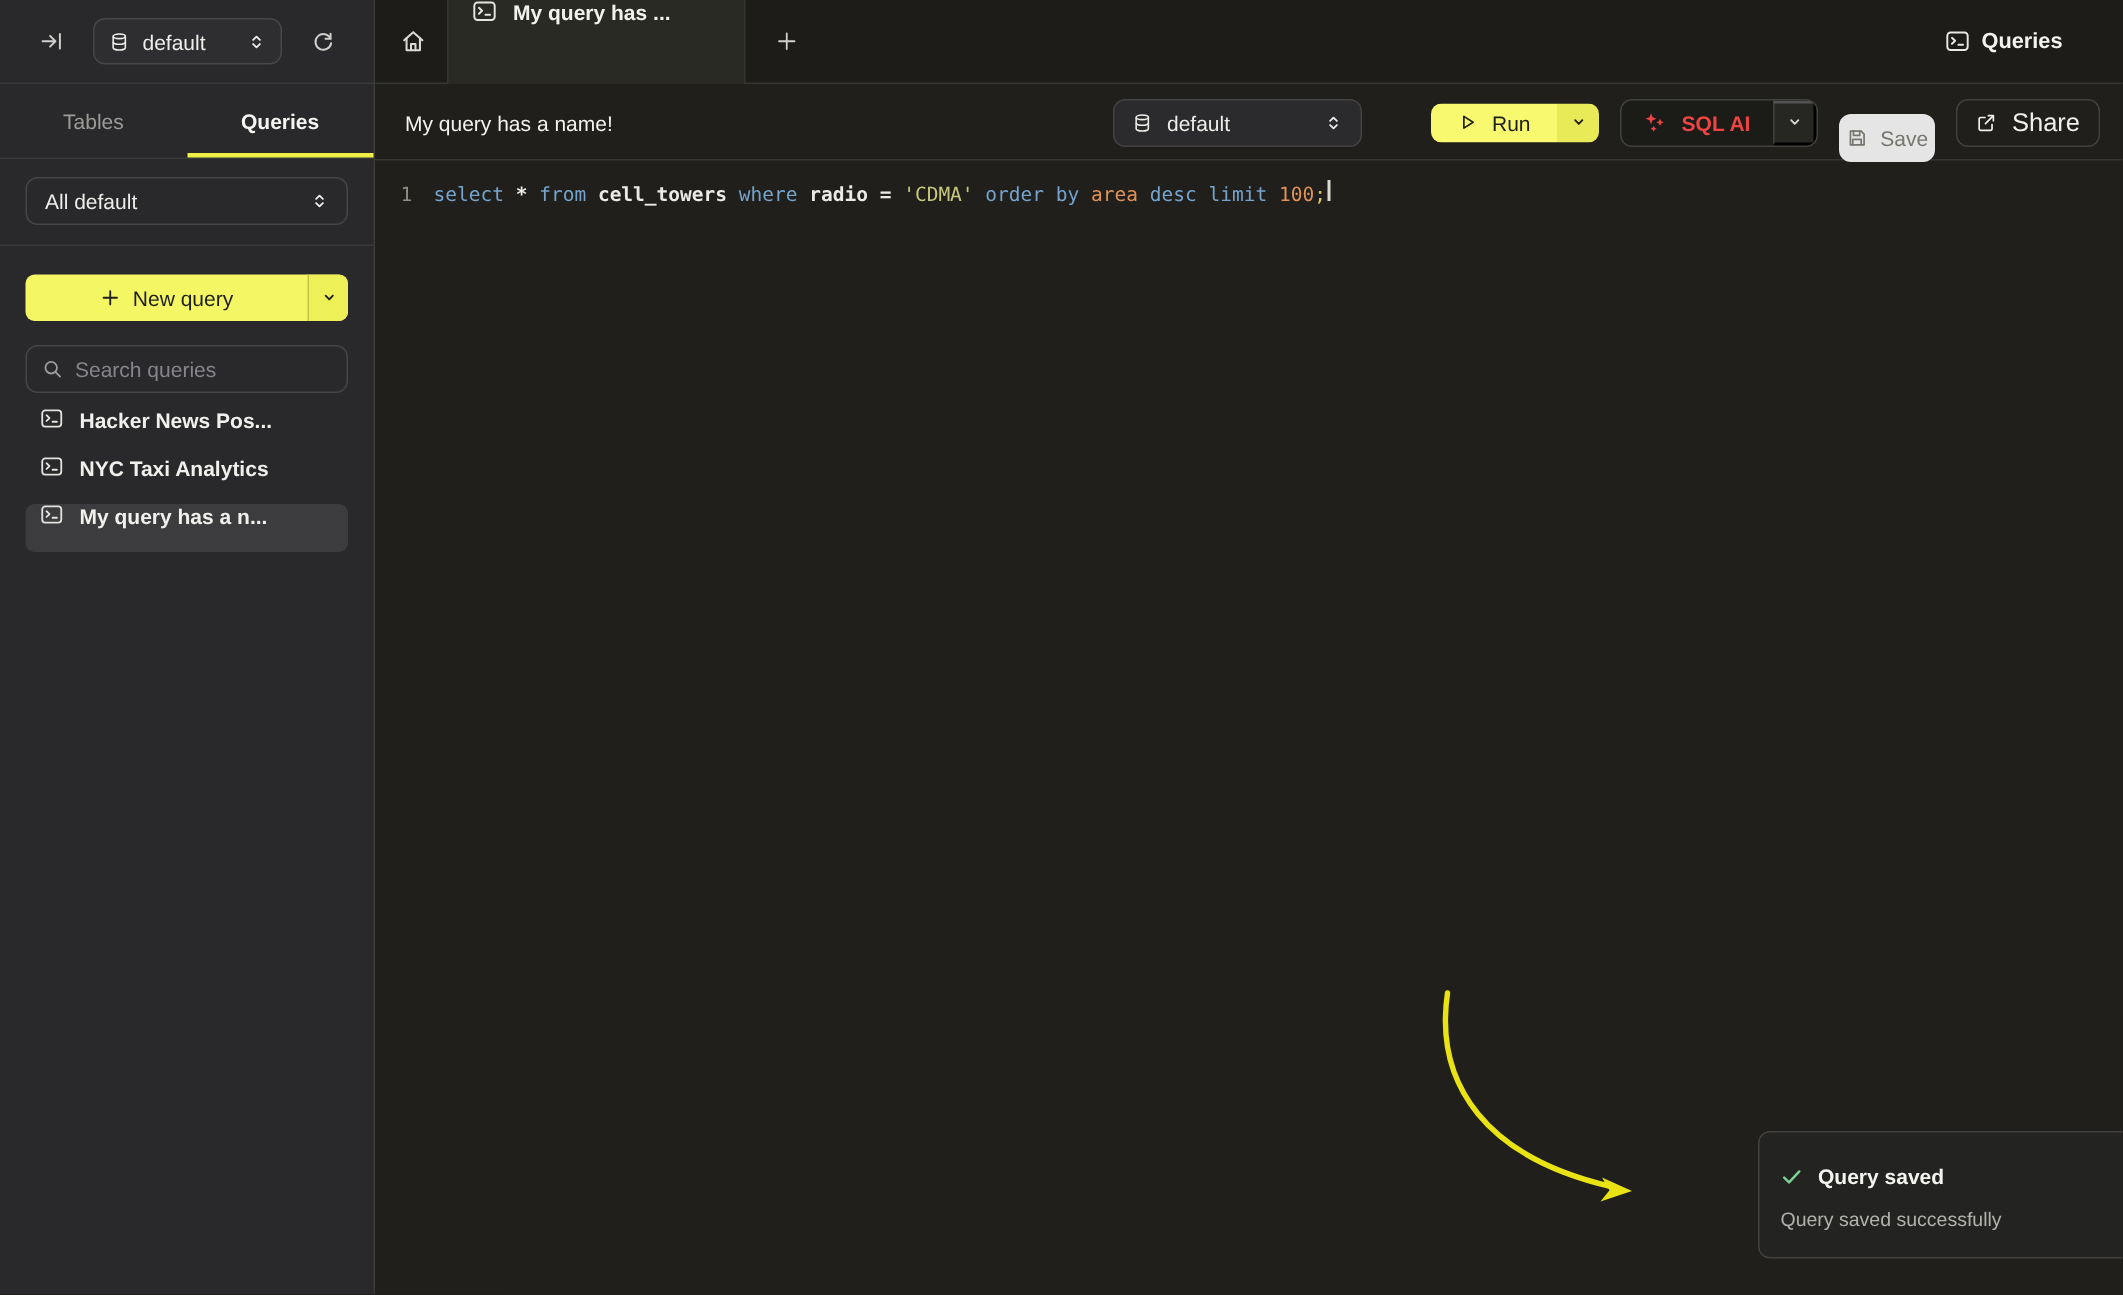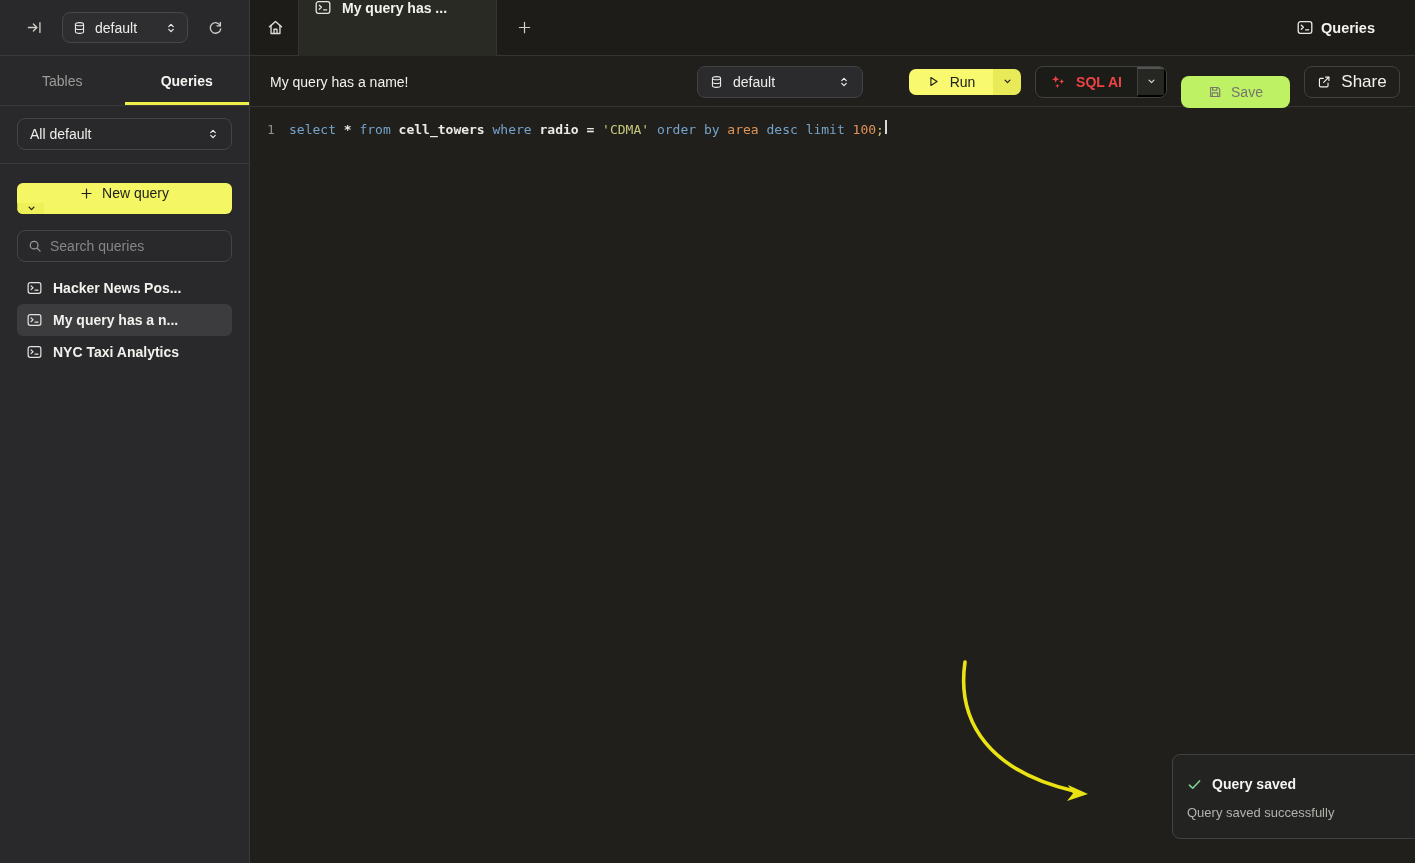--- a/index.html
+++ b/index.html
@@ -46,37 +46,37 @@
   .select-box {
     width:100%; height:32px; display:flex; align-items:center;
     border:1px solid #454548; border-radius:8px; background:transparent;
     padding:0 12px; color:#ededea; font-size:14px; cursor:pointer; font-family:inherit;
   }
   .select-box .lbl { flex:1; text-align:left; }
   .sb-body { padding:19px 17px 0; }
   .new-query-btn {
     width:100%; height:31px; display:flex; align-items:stretch;
     background:#f5f664; border:none; border-radius:6px; overflow:hidden;
-    cursor:pointer; color:#1e1e1c; font-family:inherit;flex-direction:column;
+    cursor:pointer; color:#1e1e1c; font-family:inherit;
   }
   .new-query-main { flex:1; display:flex; align-items:center; justify-content:center; gap:9px; font-size:14px; font-weight:500; }
   .new-query-caret { width:27px; display:flex; align-items:center; justify-content:center; border-left:1px solid rgba(0,0,0,0.18); background:#eef057; }
   .search-box {
     margin-top:16px; height:32px; display:flex; align-items:center; gap:8px;
     border:1px solid #454548; border-radius:8px; padding:0 10px;
   }
   .search-box input {
     flex:1; background:transparent; border:none; outline:none;
     color:#ededea; font-size:14px; font-family:inherit;
   }
   .search-box input::placeholder { color:#85858b; }
   .search-box .icon { color:#9b9b9f; }
   .query-list { margin-top:10px; display:flex; flex-direction:column; }
   .query-item {
-    height:32px; display:flex; align-items:center; gap:11px;
+    height:32px; display:flex; align-items:flex-start; gap:11px;
     padding:0 10px; border-radius:6px; cursor:pointer;
     color:#f0f0ed; font-weight:600; font-size:14px;
     white-space:nowrap; overflow:hidden;
   }
   .query-item .icon { color:#e2e2df; }
   .query-item.selected { background:#3c3c3e; }
 
   
   #topbar {
     position:absolute; left:250px; top:0; width:1165px; height:56px;
@@ -122,22 +122,22 @@
   .run-main { flex:1; background:#f8f96e; display:flex; align-items:center; justify-content:center; gap:10px; font-size:14px; font-weight:500; }
   .run-caret { width:28px; background:#e9ea57; display:flex; align-items:center; justify-content:center; }
   .sqlai-btn {
     width:132px; height:32px; display:flex; align-items:stretch;
     background:#1b1b18; border:1px solid #414140; border-radius:8px; overflow:hidden;
     cursor:pointer; color:#f0f0ed; font-family:inherit;
   }
   .sqlai-main { flex:1; display:flex; align-items:center; justify-content:center; gap:10px; font-size:14px; font-weight:600; }
   .sqlai-caret { width:29px; background:#262623; border-left:1px solid #414140; display:flex; align-items:center; justify-content:center; color:#d6d6d3; }
   .save-btn {
-    width:109px; height:32px; display:flex; align-items:center; justify-content:center; gap:9px;
-    background:#bef264; border:none; border-radius:8px;
+    width:64px; height:32px; display:flex; align-items:center; justify-content:center; gap:9px;
+    background:#e5e5e5; border:none; border-radius:8px;
     color:#76766f; font-size:14px; font-weight:500; cursor:default; font-family:inherit;margin-top:20px;
   }
   .share-btn {
     width:96px; height:32px; display:flex; align-items:center; justify-content:center; gap:10px;
     background:transparent; border:1px solid #414140; border-radius:8px;
     color:#f0f0ed; font-size:17px; font-weight:500; cursor:pointer; font-family:inherit;
   }
 
   
   #editor {
@@ -254,38 +254,38 @@
     <div class="query-list">
       <div class="query-item">
         <span class="icon">
           <svg width="15" height="14" viewBox="0 0 16 15" fill="none" stroke="currentColor" stroke-width="1.3" stroke-linecap="round" stroke-linejoin="round">
             <rect x="1.2" y="1.7" width="13.6" height="11.6" rx="2.2"></rect>
             <path d="M4.3 5.2 L6.4 7.2 L4.3 9.2 M8.6 9.8 h3.1"></path>
           </svg>
         </span>
         <span>Hacker News Pos...</span>
       </div>
+      <div class="query-item">
+        <span class="icon">
+          <svg width="15" height="14" viewBox="0 0 16 15" fill="none" stroke="currentColor" stroke-width="1.3" stroke-linecap="round" stroke-linejoin="round">
+            <rect x="1.2" y="1.7" width="13.6" height="11.6" rx="2.2"></rect>
+            <path d="M4.3 5.2 L6.4 7.2 L4.3 9.2 M8.6 9.8 h3.1"></path>
+          </svg>
+        </span>
+        <span>NYC Taxi Analytics</span>
+      </div>
       <div class="query-item selected">
         <span class="icon">
           <svg width="15" height="14" viewBox="0 0 16 15" fill="none" stroke="currentColor" stroke-width="1.3" stroke-linecap="round" stroke-linejoin="round">
             <rect x="1.2" y="1.7" width="13.6" height="11.6" rx="2.2"></rect>
             <path d="M4.3 5.2 L6.4 7.2 L4.3 9.2 M8.6 9.8 h3.1"></path>
           </svg>
         </span>
         <span>My query has a n...</span>
       </div>
-      <div class="query-item">
-        <span class="icon">
-          <svg width="15" height="14" viewBox="0 0 16 15" fill="none" stroke="currentColor" stroke-width="1.3" stroke-linecap="round" stroke-linejoin="round">
-            <rect x="1.2" y="1.7" width="13.6" height="11.6" rx="2.2"></rect>
-            <path d="M4.3 5.2 L6.4 7.2 L4.3 9.2 M8.6 9.8 h3.1"></path>
-          </svg>
-        </span>
-        <span>NYC Taxi Analytics</span>
-      </div>
     </div>
   </div>
 </aside>
 
 <header id="topbar">
   <button class="icon-btn home-btn">
     <span class="icon">
       <svg width="17" height="17" viewBox="0 0 16 16" fill="none" stroke="currentColor" stroke-width="1.3" stroke-linecap="round" stroke-linejoin="round">
         <path d="M2.3 7.4 L8 2.3 L13.7 7.4"></path>
         <path d="M3.8 6.1 V13.6 H12.2 V6.1"></path>

